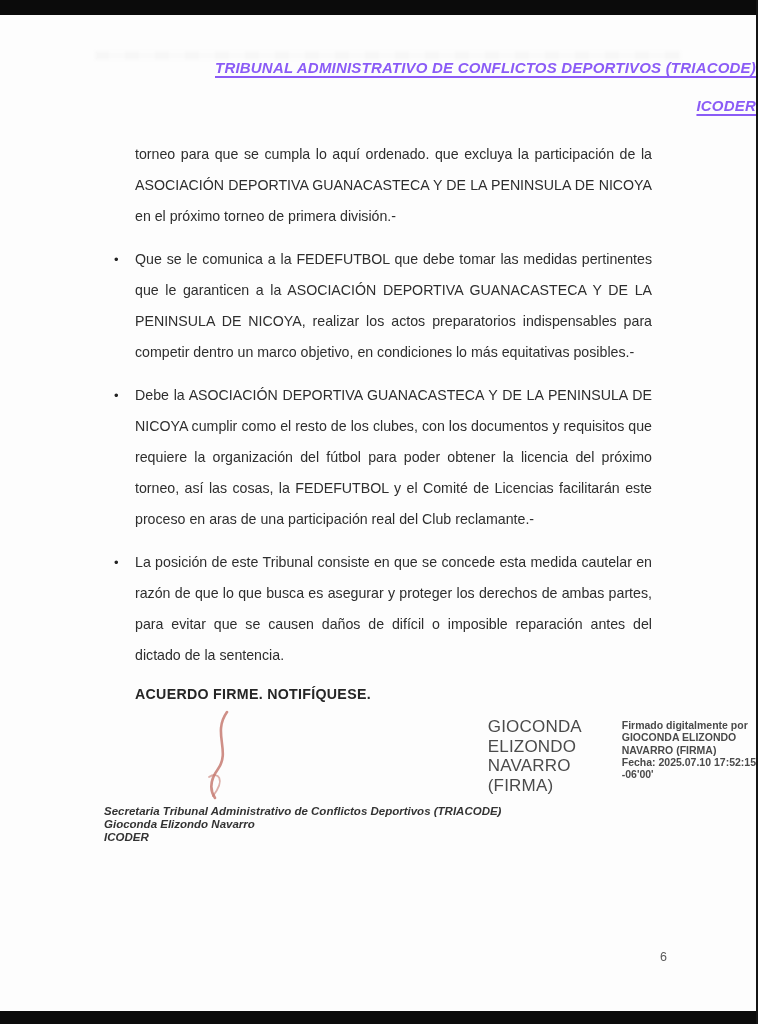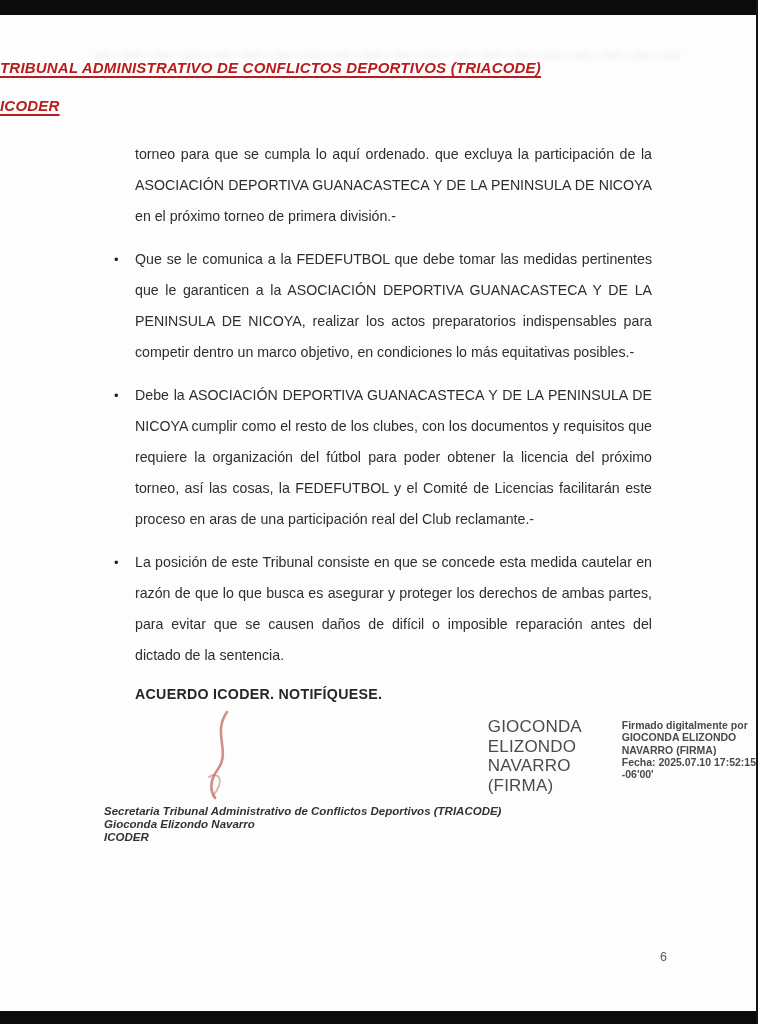--- a/index.html
+++ b/index.html
@@ -17,23 +17,23 @@
   .page{
     position:absolute;top:15px;bottom:13px;left:0;right:2px;
     background:#fdfdfd;
   }
   .scan-noise{
     position:absolute;top:36px;left:95px;right:75px;height:9px;
     background:repeating-linear-gradient(90deg,#d8d8d8 0 14px,#efefef 14px 30px);
     opacity:.14;filter:blur(1px);
   }
   .hdr{
-    margin:0;text-align:left;
+    margin:0;text-align:right;
     font-style:italic;font-weight:700;
-    color:#b91c1c;
+    color:#8b5cf6;
     text-decoration:underline;
     text-decoration-thickness:1.5px;
     text-underline-offset:3px;
     letter-spacing:.2px;
   }
   .hdr.l1{padding-top:42px;font-size:15px;line-height:21px;}
   .hdr.l2{margin-top:17px;font-size:15px;line-height:21px;}
   .bodytext{
     margin:23px 92px 0 123px;
     color:#2e2e2e;
@@ -102,21 +102,21 @@
     <h1 class="hdr l1">TRIBUNAL ADMINISTRATIVO DE CONFLICTOS DEPORTIVOS (TRIACODE)</h1>
     <h2 class="hdr l2">ICODER</h2>
 
     <div class="bodytext">
       <p>torneo para que se cumpla lo aquí ordenado. que excluya la participación de la ASOCIACIÓN DEPORTIVA GUANACASTECA Y DE LA PENINSULA DE NICOYA en el próximo torneo de primera división.-</p>
       <ul class="bullets">
         <li>Que se le comunica a la FEDEFUTBOL que debe tomar las medidas pertinentes que le garanticen a la ASOCIACIÓN DEPORTIVA GUANACASTECA Y DE LA PENINSULA DE NICOYA, realizar los actos preparatorios indispensables para competir dentro un marco objetivo, en condiciones lo más equitativas posibles.-</li>
         <li class="gap-b2">Debe la ASOCIACIÓN DEPORTIVA GUANACASTECA Y DE LA PENINSULA DE NICOYA cumplir como el resto de los clubes, con los documentos y requisitos que requiere la organización del fútbol para poder obtener la licencia del próximo torneo, así las cosas, la FEDEFUTBOL y el Comité de Licencias facilitarán este proceso en aras de una participación real del Club reclamante.-</li>
         <li class="gap-b3">La posición de este Tribunal consiste en que se concede esta medida cautelar en razón de que lo que busca es asegurar y proteger los derechos de ambas partes, para evitar que se causen daños de difícil o imposible reparación antes del dictado de la sentencia.</li>
       </ul>
-      <p class="firm">ACUERDO ICODER. NOTIFÍQUESE.</p>
+      <p class="firm">ACUERDO FIRME. NOTIFÍQUESE.</p>
     </div>
 
     <div class="sig-row">
       <div class="stamp">
         <span>GIOCONDA</span>
         <span>ELIZONDO</span>
         <span>NAVARRO (FIRMA)</span>
       </div>
       <svg class="flourish" viewBox="0 0 38 94" fill="none" xmlns="http://www.w3.org/2000/svg">
         <path d="M27 3 C 12 24, 31 42, 18 60 C 10 71, 9 80, 15 89" stroke="#c77b72" stroke-width="2.6" fill="none" opacity="0.85" stroke-linecap="round"></path>

